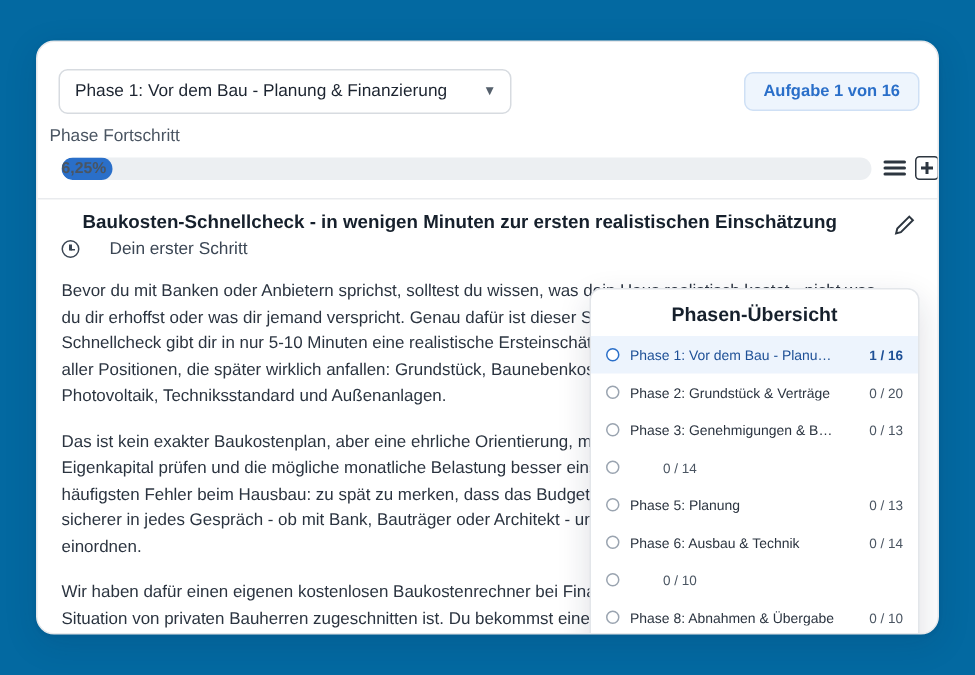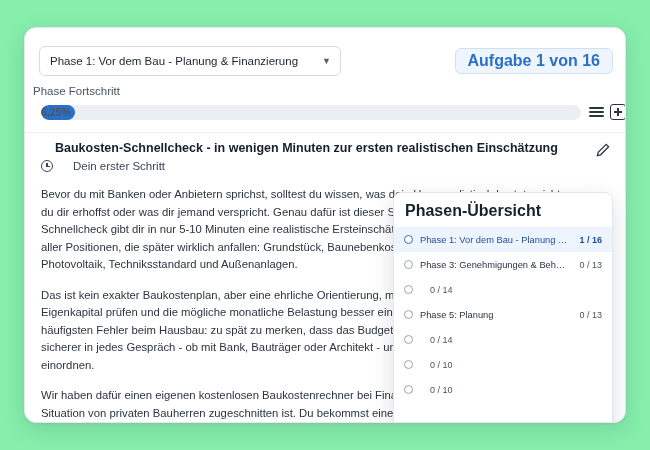--- a/index.html
+++ b/index.html
@@ -5,21 +5,21 @@
   * { box-sizing: border-box; }
   html, body {
     margin: 0; padding: 0;
     width: 650px; height: 450px;
     background: #ffffff;
     font-family: "Liberation Sans", sans-serif;
   }
   .screen {
     position: relative;
     width: 650px; height: 450px;
-    background: #86efac;
+    background: #0369a1;
     overflow: hidden;
   }
   .card {
     position: absolute;
     left: 24px; top: 27px;
     width: 602px; height: 396px;
     background: #ffffff;
     border: 1px solid #e6e8eb;
     border-radius: 12px;
     box-shadow: 0 6px 22px rgba(20,30,60,0.13), 0 1px 3px rgba(20,30,60,0.08);
@@ -55,21 +55,21 @@
     color: #55606c;
     line-height: 1;
   }
   .task-badge {
     height: 26px;
     padding: 0 12px;
     border: 1px solid #cfe0f5;
     border-radius: 6px;
     background: #eef5fd;
     color: #2a6fc9;
-    font-size: 16px;
+    font-size: 11px;
     font-weight: 700;
     display: flex;
     align-items: center;
   }
 
   
   .prog-label {
     position: absolute;
     left: 8px; top: 57px;
     font-size: 11.5px;
@@ -178,24 +178,25 @@
     position: absolute;
     left: 368px; top: 164px;
     width: 220px;
     background: #ffffff;
     border: 1px solid #e3e6ea;
     border-radius: 8px;
     box-shadow: 0 8px 22px rgba(20,30,60,0.14);
     padding: 9px 0 8px 0;
   }
   .panel-title {
-    font-size: 16px;
+    font-size: 13px;
     font-weight: 700;
     color: #16202c;
     padding: 0 11px 7px 11px;
+    text-align: center;
   }
   .panel-row {
     display: flex;
     align-items: center;
     height: 25px;
     padding: 0 10px;
     font-size: 9.3px;
     color: #2b3440;
     white-space: nowrap;
   }
@@ -206,21 +207,21 @@
     border-radius: 50%;
     margin-right: 7px;
     flex: 0 0 auto;
     background: #fff;
   }
   .panel-row.active .radio { border-color: #2a6fc9; }
   .panel-row .rlabel { flex: 1 1 auto; overflow: hidden; text-overflow: ellipsis; }
   .panel-row.active .rlabel { color: #1d4f96; }
   .panel-row .rcount {
     flex: 0 0 auto;
-    margin-left: 10px;
+    margin-left: 22px;
     font-size: 9px;
     color: #4a5562;
     text-align: right;
   }
   .panel-row.active .rcount { color: #1d4f96; font-weight: 600; }
 </style>
 </head>
 <body>
 
 <div class="screen">
@@ -277,42 +278,49 @@
     <div class="panel">
       <div class="panel-title">Phasen-Übersicht</div>
       <div id="panel-rows">
           <div class="panel-row active">
             <span class="radio"></span>
             <span class="rlabel">Phase 1: Vor dem Bau - Planung &amp; Finanzierung</span>
             <span class="rcount">1 / 16</span>
           </div>
           <div class="panel-row">
             <span class="radio"></span>
+            <span class="rlabel">Phase 2: Grundstück &amp; Verträge</span>
+            <span class="rcount">0 / 20</span>
+          </div>
+          <div class="panel-row">
+            <span class="radio"></span>
             <span class="rlabel">Phase 3: Genehmigungen &amp; Behörden</span>
             <span class="rcount">0 / 13</span>
           </div>
           <div class="panel-row">
             <span class="radio"></span>
             <span class="rcount">0 / 14</span>
           </div>
           <div class="panel-row">
             <span class="radio"></span>
             <span class="rlabel">Phase 5: Planung</span>
             <span class="rcount">0 / 13</span>
           </div>
           <div class="panel-row">
             <span class="radio"></span>
+            <span class="rlabel">Phase 6: Ausbau &amp; Technik</span>
             <span class="rcount">0 / 14</span>
           </div>
           <div class="panel-row">
             <span class="radio"></span>
             <span class="rcount">0 / 10</span>
           </div>
           <div class="panel-row">
             <span class="radio"></span>
+            <span class="rlabel">Phase 8: Abnahmen &amp; Übergabe</span>
             <span class="rcount">0 / 10</span>
           </div>
           <div class="panel-row"></div>
         </div>
     </div>
 
   </div>
 </div>
 
 </body></html>

